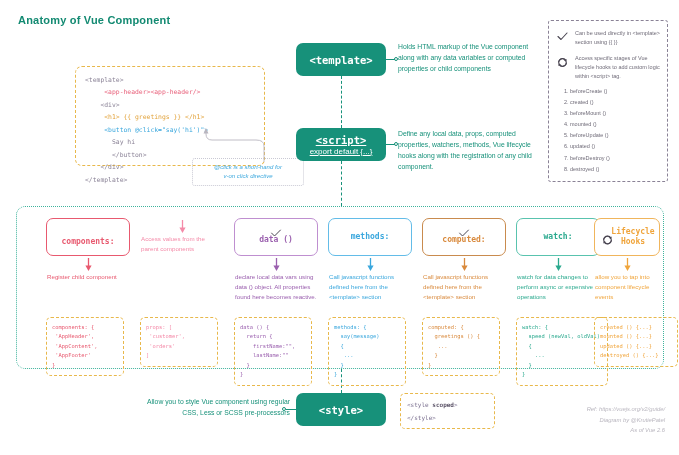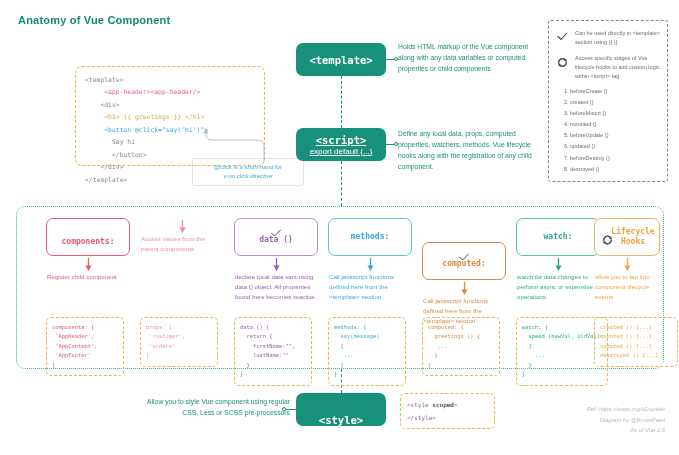--- a/index.html
+++ b/index.html
@@ -54,21 +54,21 @@
     color: #fff;
   }
   .teal-box .tb-main {
     font-family: "DejaVu Sans Mono", monospace;
     font-weight: bold; font-size: 10.5px;
   }
   .teal-box .tb-sub { font-size: 8px; margin-top: 1px; }
 
   #box-template { left: 296px; top: 43px; width: 90px; height: 33px; }
   #box-script   { left: 296px; top: 128px; width: 90px; height: 33px; text-decoration: underline; }
-  #box-style    { left: 296px; top: 393px; width: 90px; height: 33px; justify-content: flex-end; }
+  #box-style    { left: 296px; top: 393px; width: 90px; height: 33px; }
 
   
   .teal-desc {
     font-size: 6.8px; line-height: 1.62; color: #17917a;
   }
   #desc-template { left: 398px; top: 41px; width: 138px; }
   #desc-script   { left: 398px; top: 128px; width: 138px; }
   #desc-style    { left: 140px; top: 396px; width: 150px; text-align: right; }
 
   
@@ -320,21 +320,21 @@
         </div>
         <div class="col-desc" style="color: rgb(154, 95, 174);">declare local data vars using data () object. All properties found here becomes reactive.</div>
         <div class="col-code" style="border-color: rgb(232, 184, 75); color: rgb(154, 95, 174); position: absolute; top: 92px; left: 0px; width: 78px;">data () {
   return {
     firstName:"",
     lastName:""
   }
 }</div>
       </div>
       <div class="col" style="left: 406px; top: 12px;">
-        <div class="col-head" style="border-color: rgb(201, 139, 78); margin-top: 24px;">
+        <div class="col-head" style="border-color: rgb(201, 139, 78);">
           <div class="head-mark"><svg width="11" height="8" viewBox="0 0 11 8">
               <path d="M1,4 L4,7 L10,1" fill="none" stroke="#4a4652" stroke-width="1" stroke-linecap="round" stroke-linejoin="round"></path>
             </svg></div>
           <div class="ch-label" style="color: rgb(217, 138, 61); margin-top: 5px;">computed:</div>
         </div>
         <div class="arrow-wrap">
           <svg class="arrow-svg" viewBox="0 0 9 14">
             <line x1="4.5" y1="0" x2="4.5" y2="8" stroke="#d98a3d" stroke-width="1.3"></line>
             <path d="M4.5,13 L1.4,7.4 L7.6,7.4 Z" fill="#d98a3d"></path>
           </svg>

